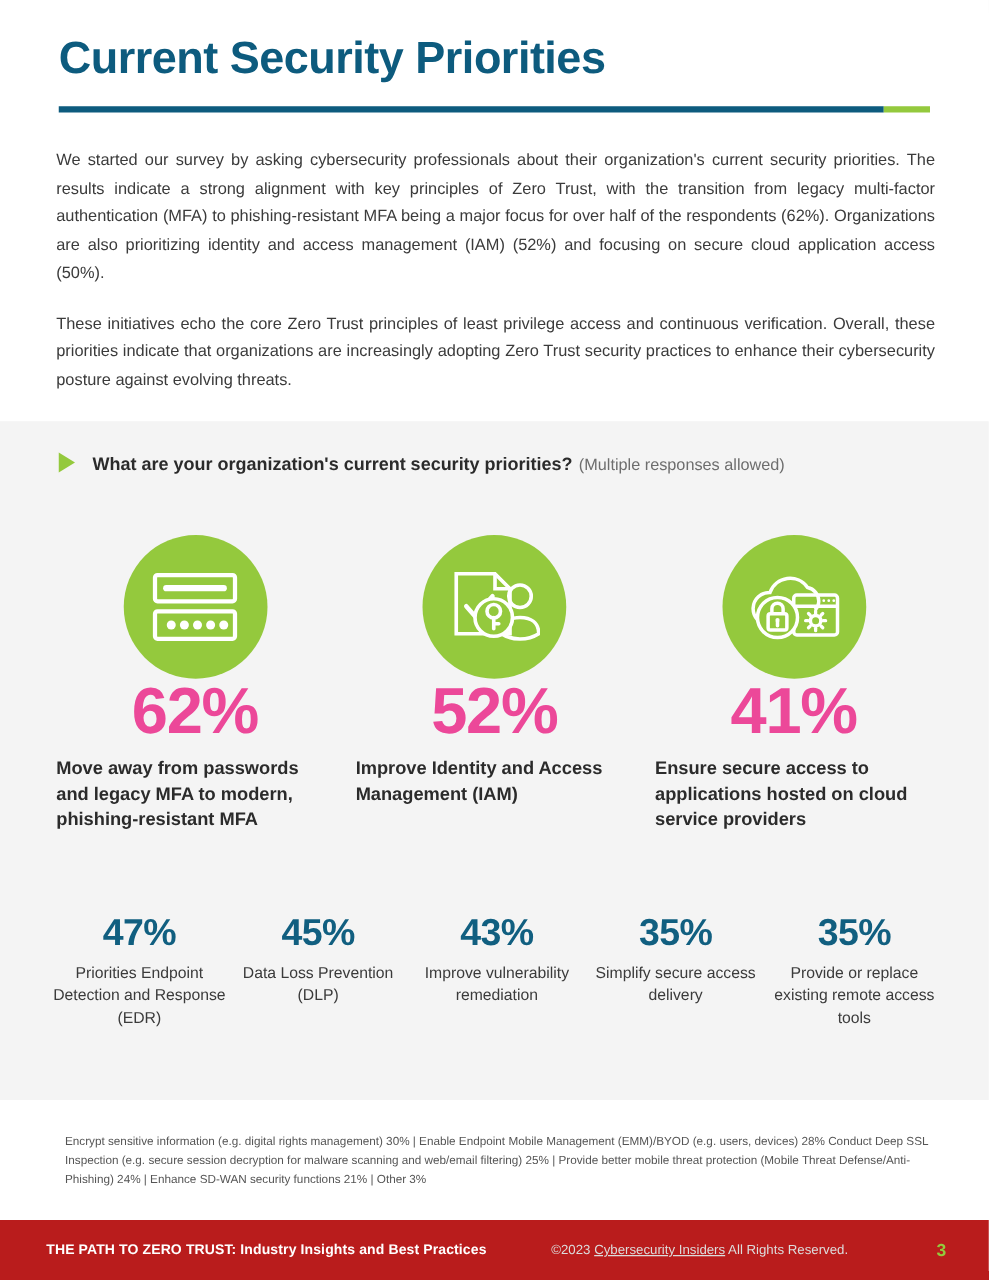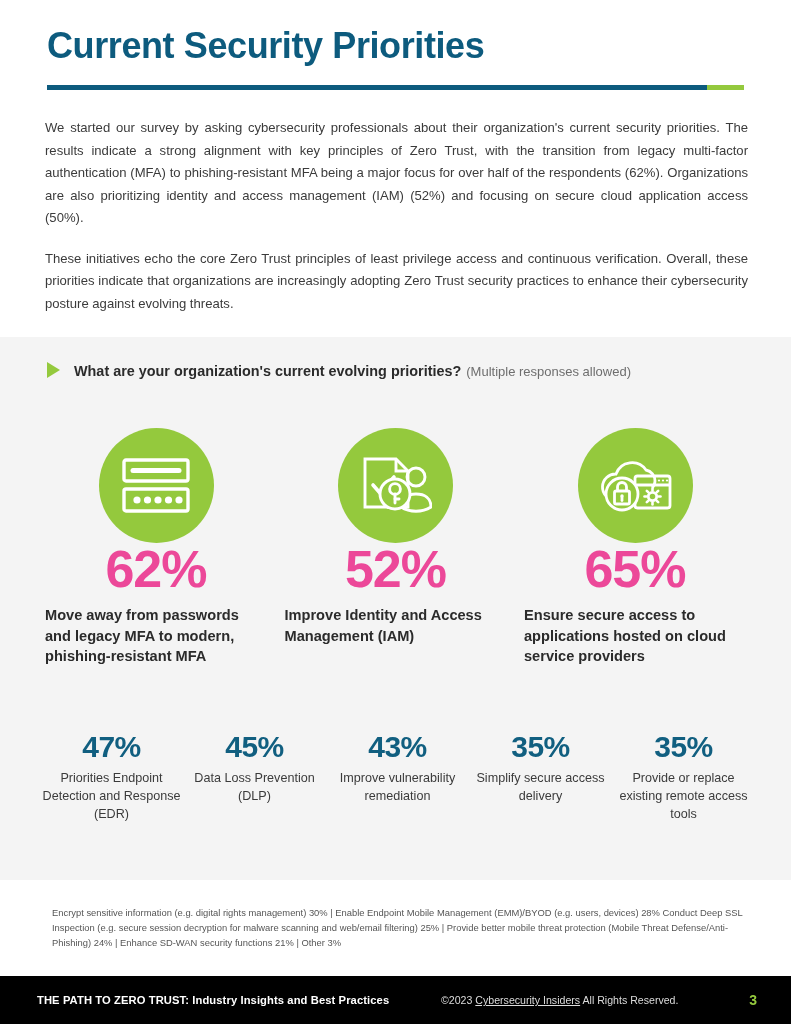--- a/index.html
+++ b/index.html
@@ -194,21 +194,21 @@
     color: #555555;
   }
 
   
   .footer {
     position: absolute;
     left: 0;
     bottom: 0;
     width: 791px;
     height: 48px;
-    background: #000000;
+    background: #b91c1c;
     display: flex;
     align-items: center;
   }
   .footer-title {
     position: absolute;
     left: 37px;
     font-size: 11.2px;
     font-weight: bold;
     color: #ffffff;
     letter-spacing: 0.1px;
@@ -248,21 +248,21 @@
 
   <div class="intro">
     <p>We started our survey by asking cybersecurity professionals about their organization's current security priorities. The results indicate a strong alignment with key principles of Zero Trust, with the transition from legacy multi-factor authentication (MFA) to phishing-resistant MFA being a major focus for over half of the respondents (62%). Organizations are also prioritizing identity and access management (IAM) (52%) and focusing on secure cloud application access (50%).</p>
     <p>These initiatives echo the core Zero Trust principles of least privilege access and continuous verification. Overall, these priorities indicate that organizations are increasingly adopting Zero Trust security practices to enhance their cybersecurity posture against evolving threats.</p>
   </div>
 
   <div class="panel"></div>
 
   <div class="question-row">
     <span class="tri"></span>
-    <span class="question-text">What are your organization's current evolving priorities?</span>
+    <span class="question-text">What are your organization's current security priorities?</span>
     <span class="question-note">(Multiple responses allowed)</span>
   </div>
 
   <div class="top-stats">
 
     <div class="top-stat">
       <div class="circle">
         <svg width="70" height="58" viewBox="0 0 70 58" fill="none" stroke="#ffffff" stroke-width="3.4">
           <rect x="3" y="3" width="64" height="21" rx="2"></rect>
           <line x1="12" y1="13.5" x2="58" y2="13.5" stroke-width="5" stroke-linecap="round"></line>
@@ -318,21 +318,21 @@
               <line x1="-4.3" y1="4.3" x2="-5.7" y2="5.7"></line>
             </g>
           </g>
           <circle cx="25" cy="38" r="16" fill="#94c93d"></circle>
           <rect x="17.5" y="35" width="15" height="13" rx="1.8"></rect>
           <path d="M20.5 35 v-4 a4.5 4.5 0 0 1 9 0 v4"></path>
           <circle cx="25" cy="40" r="1.7" fill="#ffffff" stroke="none"></circle>
           <line x1="25" y1="41" x2="25" y2="44.5" stroke-linecap="round"></line>
         </svg>
       </div>
-      <div class="big-pct">65%</div>
+      <div class="big-pct">41%</div>
       <div class="top-label">Ensure secure access to applications hosted on cloud service providers</div>
     </div>
 
   </div>
 
   <div class="bottom-stats">
     <div class="bottom-stat">
       <div class="small-pct">47%</div>
       <div class="bottom-label">Priorities Endpoint Detection and Response (EDR)</div>
     </div>

